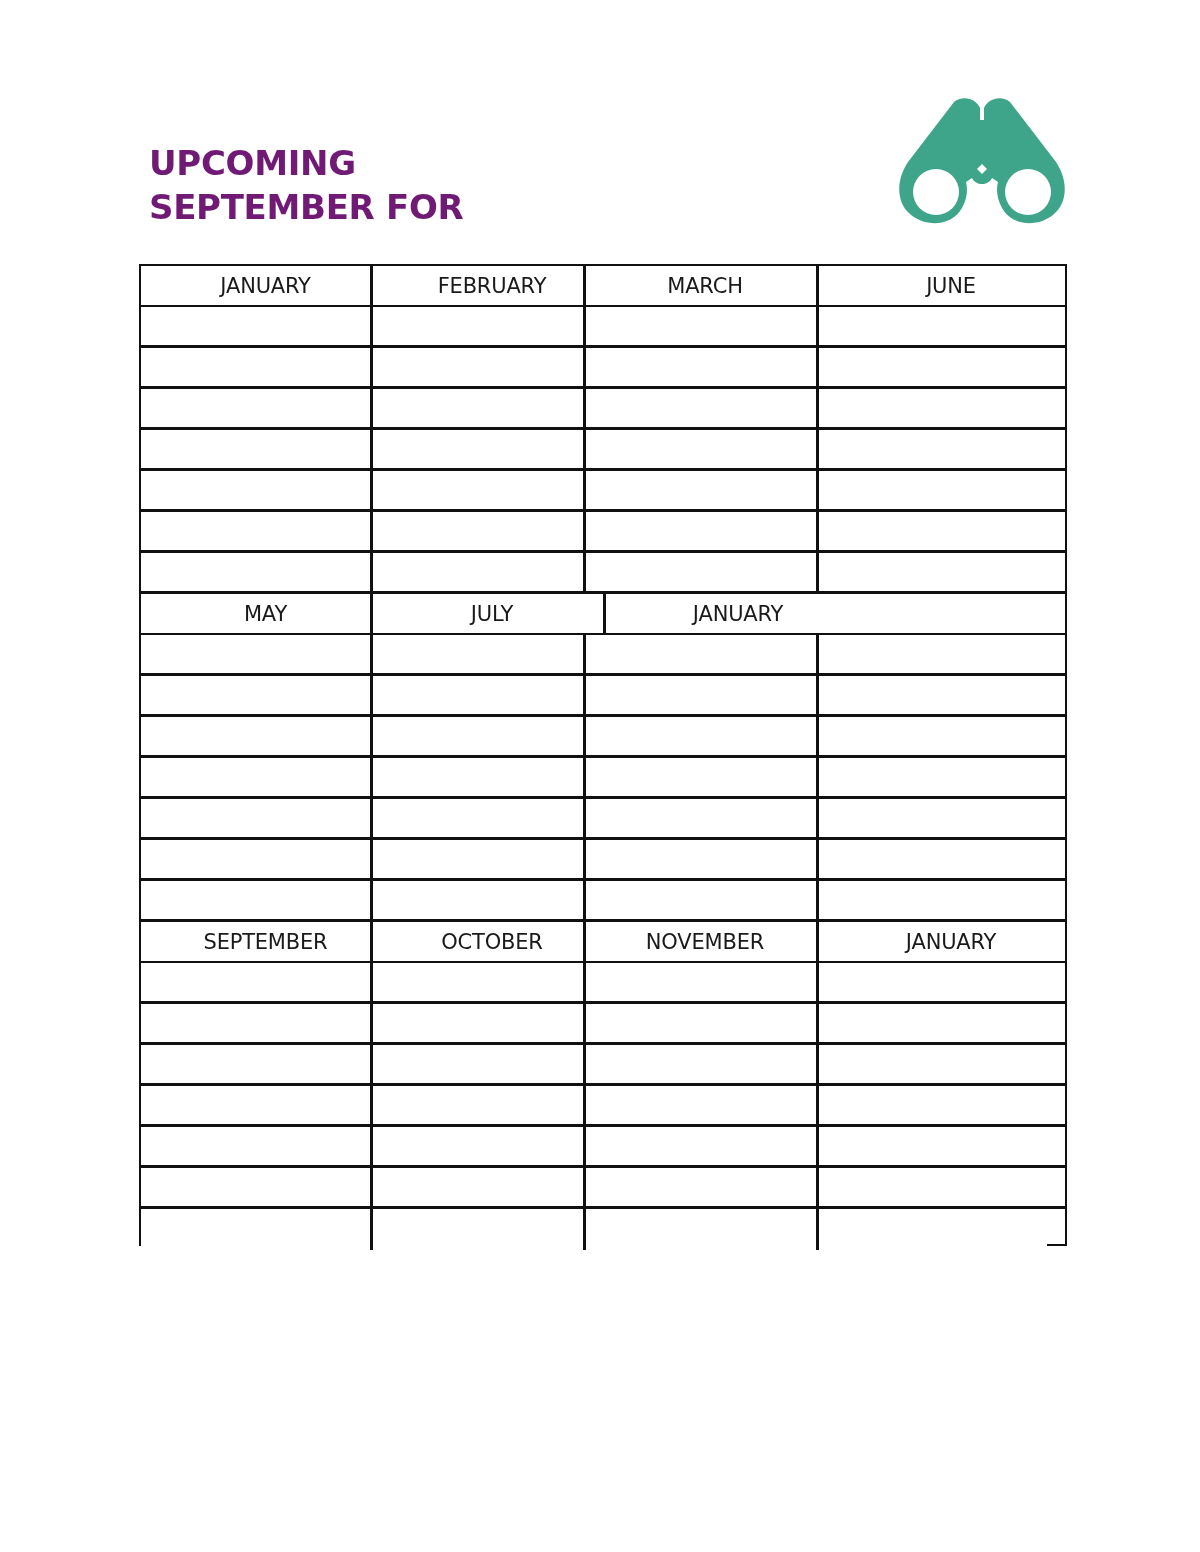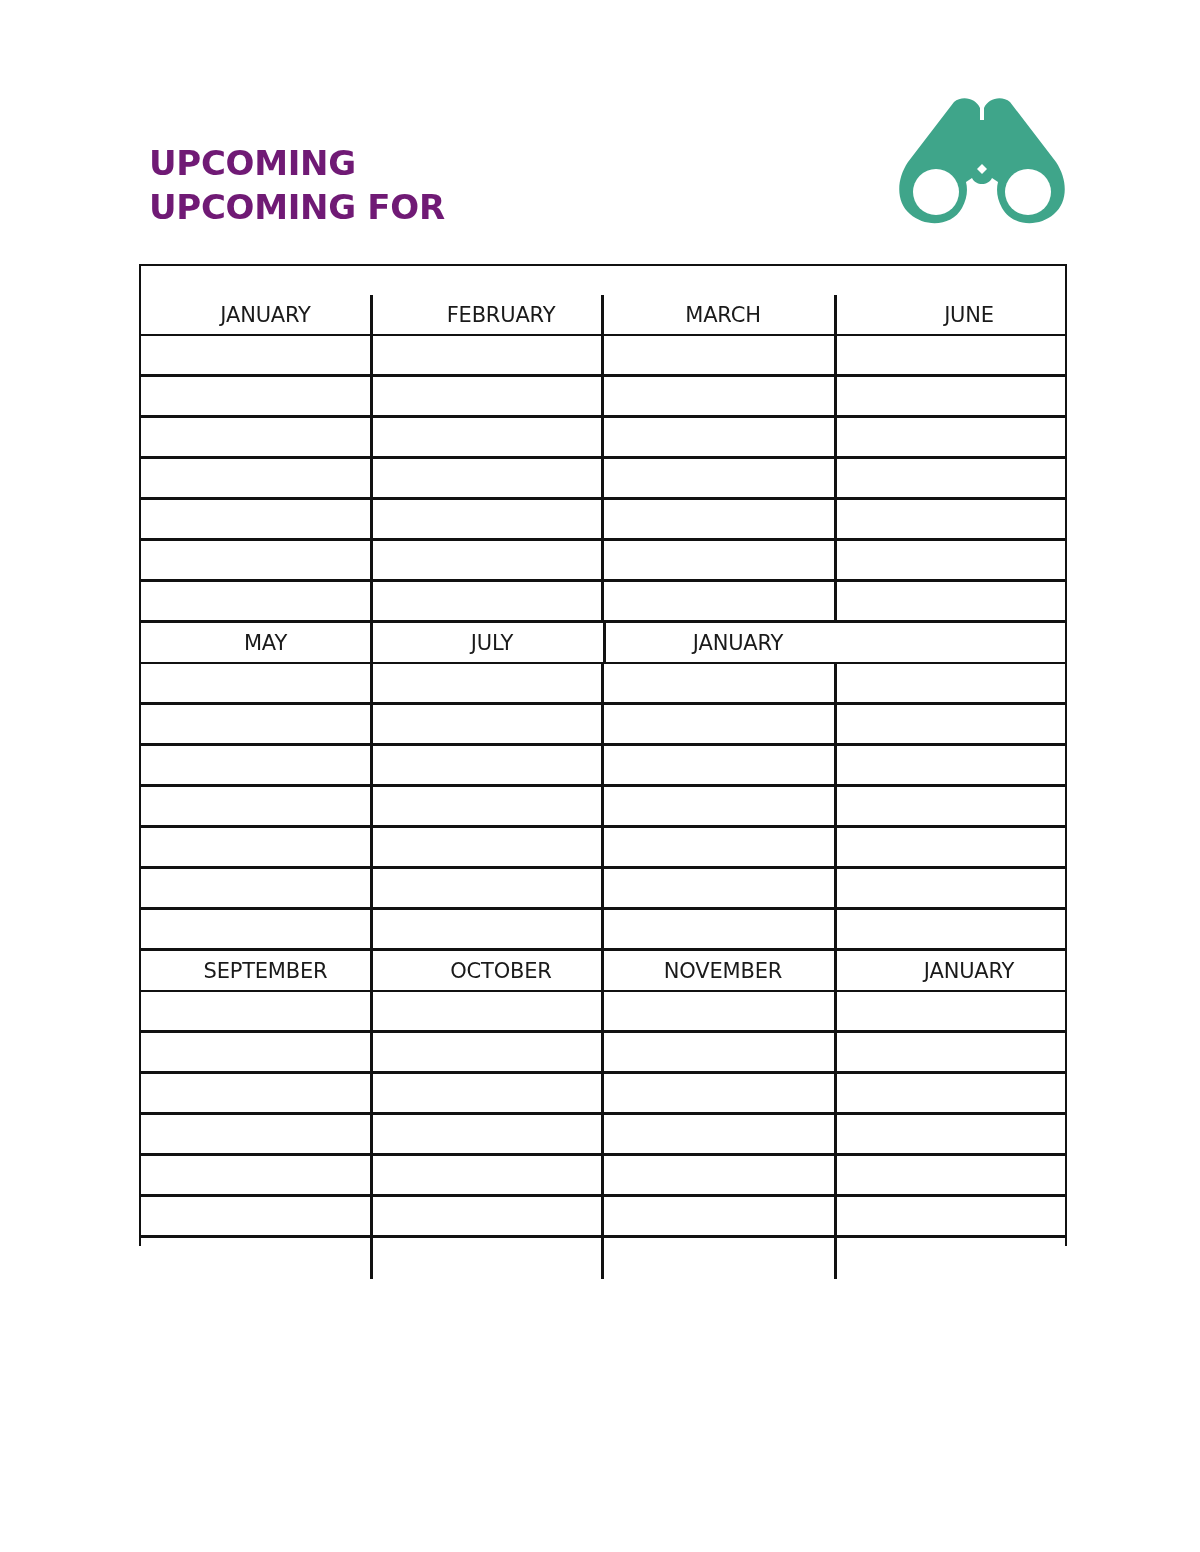--- a/index.html
+++ b/index.html
@@ -43,50 +43,49 @@
       box-sizing: border-box;
     }
     .row {
       position: absolute;
       left: 0;
       width: 100%;
       height: 41px;
       display: flex;
       box-sizing: border-box;
       border-bottom: 3px solid #111;
-      margin-top: 29px;
     }
     .row.header { border-bottom: 2px solid #111; }
     .row.last { border-bottom: none; }
     .cell {
       box-sizing: border-box;
       height: 100%;
       border-right: 3px solid #111;
       display: flex;
       align-items: center;
       justify-content: center;
       color: #1a1a1a;
       font-family: "DejaVu Sans", sans-serif;
       font-size: 21px;
       letter-spacing: -0.2px;
       background: #fff;
     }
     .cell:last-child { border-right: none; }
     .c0 { width: 232px; padding-left: 20px; }
-    .c1 { width: 231px; padding-left: 28px; }
+    .c1 { width: 213px; padding-left: 28px; }
     .c2 { width: 233px; padding-left: 8px; }
     .c3 { width: 228px; padding-left: 36px; }
     .cell.input { padding-left: 0; }
   </style>
 </head>
 <body>
 
 <div class="title">
   <div>UPCOMING</div>
-  <div>UPCOMING FOR</div>
+  <div>SEPTEMBER FOR</div>
 </div>
 
 <svg class="logo" viewBox="0 0 172 128" xmlns="http://www.w3.org/2000/svg">
   <g fill="#3fa58a">
 
     <path d="M58 6 C66 -1 80 2 84 12 L84 24 L88 24 L88 12 C92 2 106 -1 114 6 L160 66 C172 84 172 106 158 118 C142 132 116 130 106 112 C101 103 100 94 102 86 L96 82 C92 90 80 90 76 82 L70 86 C72 94 71 103 66 112 C56 130 30 132 14 118 C0 106 0 84 12 66 Z"></path>
   </g>
   <circle cx="40" cy="96" r="23" fill="#ffffff"></circle>
   <circle cx="132" cy="96" r="23" fill="#ffffff"></circle>
   <path d="M86 68 L91 73 L86 78 L81 73 Z" fill="#ffffff"></path>

